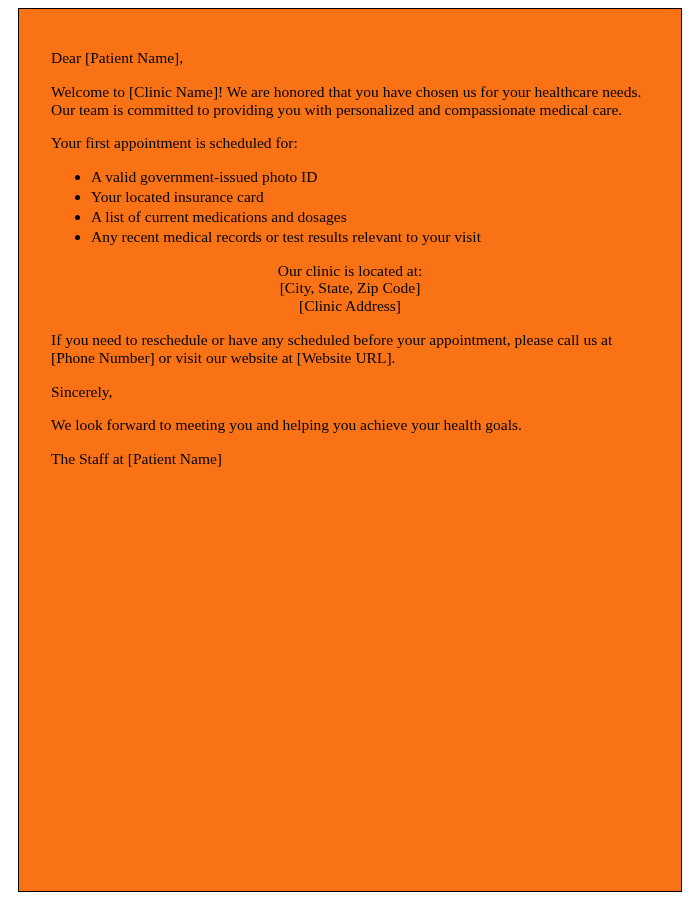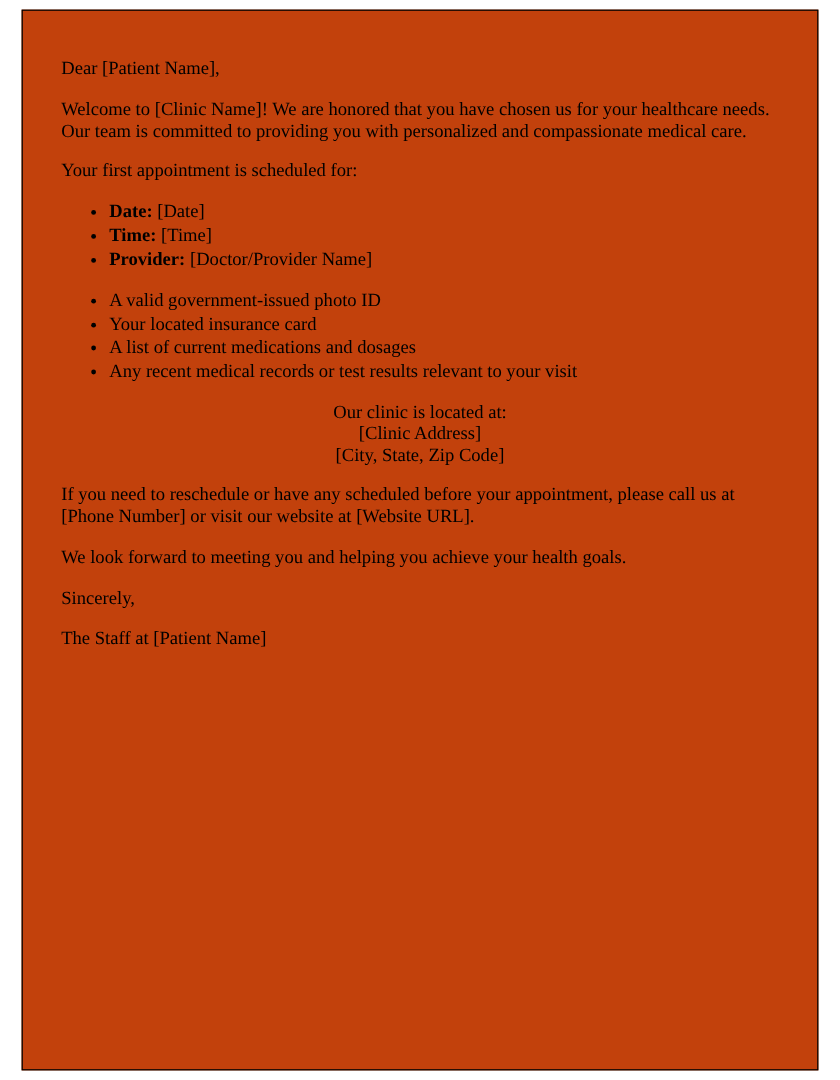--- a/index.html
+++ b/index.html
@@ -13,21 +13,21 @@
     position: relative;
   }
   .page {
     position: absolute;
     left: 18px;
     top: 8px;
     width: 664px;
     height: 884px;
     border: 1px solid #000000;
     box-sizing: border-box;
-    background: #c2410c;
+    background: #f97316;
     overflow: hidden;
   }
   .letter {
     font-family: "Liberation Serif", "DejaVu Serif", serif;
     font-size: 15.5px;
     line-height: 1.15;
     color: #000000;
     padding: 40px 32px 32px 32px;
   }
   .letter p {
@@ -54,42 +54,37 @@
 
 <div class="page">
   <div class="letter">
 
     <p>Dear [Patient Name],</p>
 
     <p>Welcome to [Clinic Name]! We are honored that you have chosen us for your healthcare needs. Our team is committed to providing you with personalized and compassionate medical care.</p>
 
     <p>Your first appointment is scheduled for:</p>
 
-    <ul>
-      <li><span class="bold">Date:</span> <span>[Date]</span></li>
-      <li><span class="bold">Time:</span> <span>[Time]</span></li>
-      <li><span class="bold">Provider:</span> <span>[Doctor/Provider Name]</span></li>
-    </ul>
 
 
     <ul>
       <li>A valid government-issued photo ID</li>
       <li>Your located insurance card</li>
       <li>A list of current medications and dosages</li>
       <li>Any recent medical records or test results relevant to your visit</li>
     </ul>
 
     <p>
       <span class="addr-line">Our clinic is located at:</span>
+      <span class="addr-line">[City, State, Zip Code]</span>
       <span class="addr-line">[Clinic Address]</span>
-      <span class="addr-line">[City, State, Zip Code]</span>
     </p>
 
     <p>If you need to reschedule or have any scheduled before your appointment, please call us at [Phone Number] or visit our website at [Website URL].</p>
 
+    <p>Sincerely,</p>
+
     <p>We look forward to meeting you and helping you achieve your health goals.</p>
-
-    <p>Sincerely,</p>
 
     <p>The Staff at [Patient Name]</p>
 
   </div>
 </div>
 
 </body></html>

